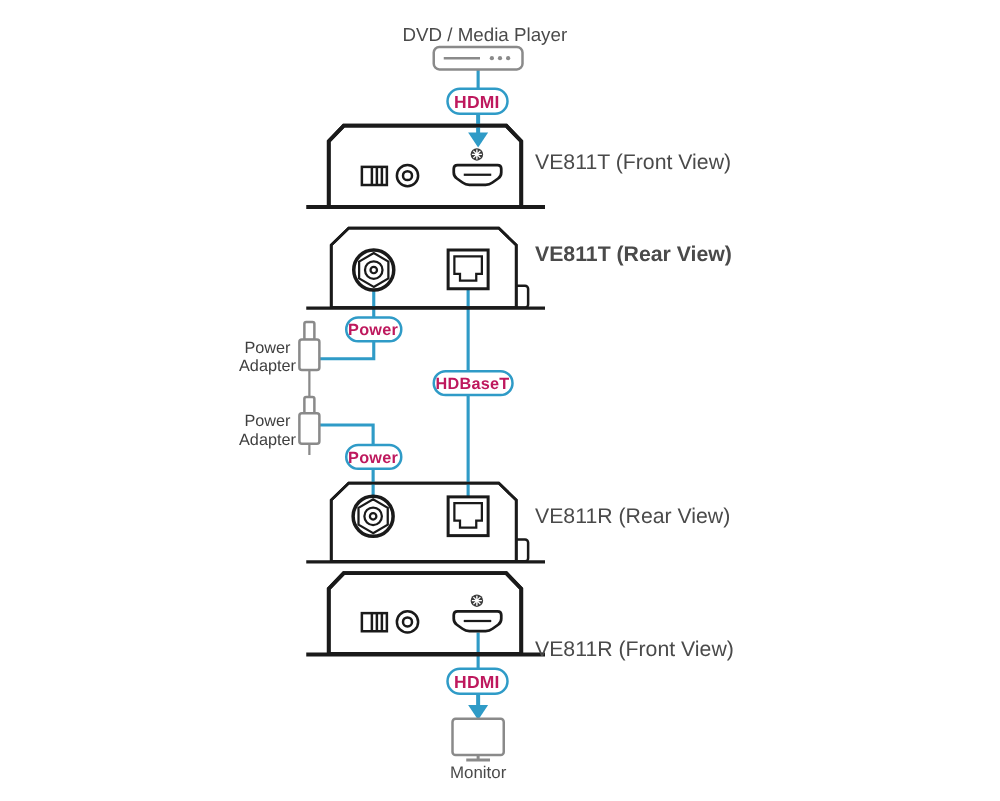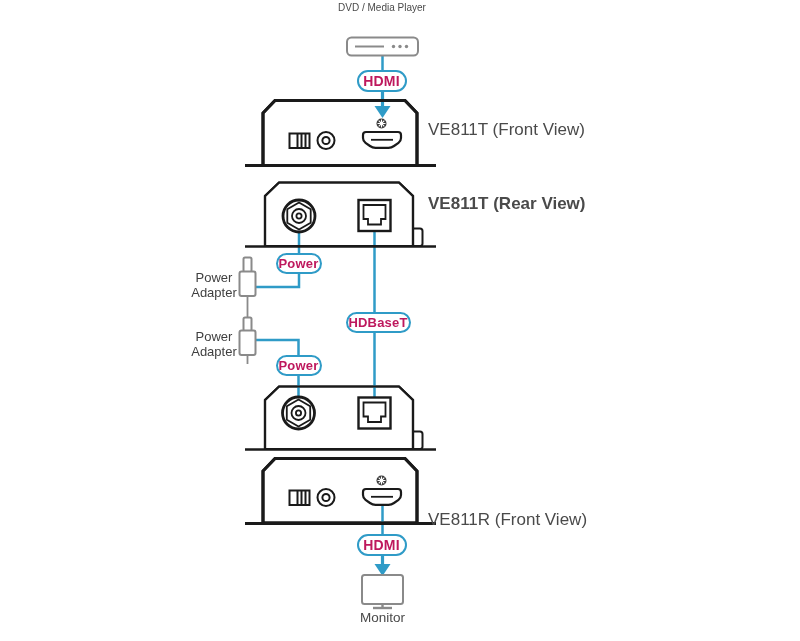--- a/index.html
+++ b/index.html
@@ -143,36 +143,37 @@
     <rect x="239.5" y="330.5" width="16" height="24.5" rx="2" fill="#ffffff" stroke="#8a8a8a" stroke-width="2"></rect>
   </g>
 
   <g>
     <rect x="362" y="575" width="41" height="29" rx="2.5" fill="#ffffff" stroke="#8a8a8a" stroke-width="2"></rect>
     <line x1="382.5" y1="604" x2="382.5" y2="607.5" stroke="#8a8a8a" stroke-width="2.4"></line>
     <line x1="373" y1="608" x2="392" y2="608" stroke="#8a8a8a" stroke-width="2.4"></line>
   </g>
 </svg>
 
-<div class="txt center" style="left:322px;top:0;width:120px;font-size:10px;">DVD / Media Player</div>
+<div class="txt center" style="left:322px;top:21px;width:120px;font-size:15px;">DVD / Media Player</div>
 
 <div class="txt" style="left:428px;top:122px;">VE811T (Front View)</div>
 <div class="txt" style="left:428px;top:196px;font-weight:bold;">VE811T (Rear View)</div>
+<div class="txt" style="left:428px;top:405px;">VE811R (Rear View)</div>
 <div class="txt" style="left:428px;top:512px;">VE811R (Front View)</div>
 
 <div class="adapterlabel" style="left:189px;top:271px;">
   <span>Power</span><br>
   <span>Adapter</span>
 </div>
 <div class="adapterlabel" style="left:189px;top:330px;">
   <span>Power</span><br>
   <span>Adapter</span>
 </div>
 
 <div class="txt center" style="left:355px;top:610px;width:55px;font-size:13.5px;">Monitor</div>
 
 <div class="pill" style="left:356.5px;top:69.5px;width:50px;height:22px;font-size:14px;">HDMI</div>
 <div class="pill sm" style="left:275.5px;top:252.5px;width:46px;height:21px;">Power</div>
-<div class="pill sm" style="left:345.5px;top:312px;width:65px;height:21px;">HDBaseT</div>
+<div class="pill sm" style="left:345.5px;top:296px;width:65px;height:21px;">HDBaseT</div>
 <div class="pill sm" style="left:275.5px;top:354.5px;width:46px;height:21px;">Power</div>
 <div class="pill" style="left:356.5px;top:533.5px;width:50px;height:22px;font-size:14px;">HDMI</div>
 
 </div>
 
 </body></html>

